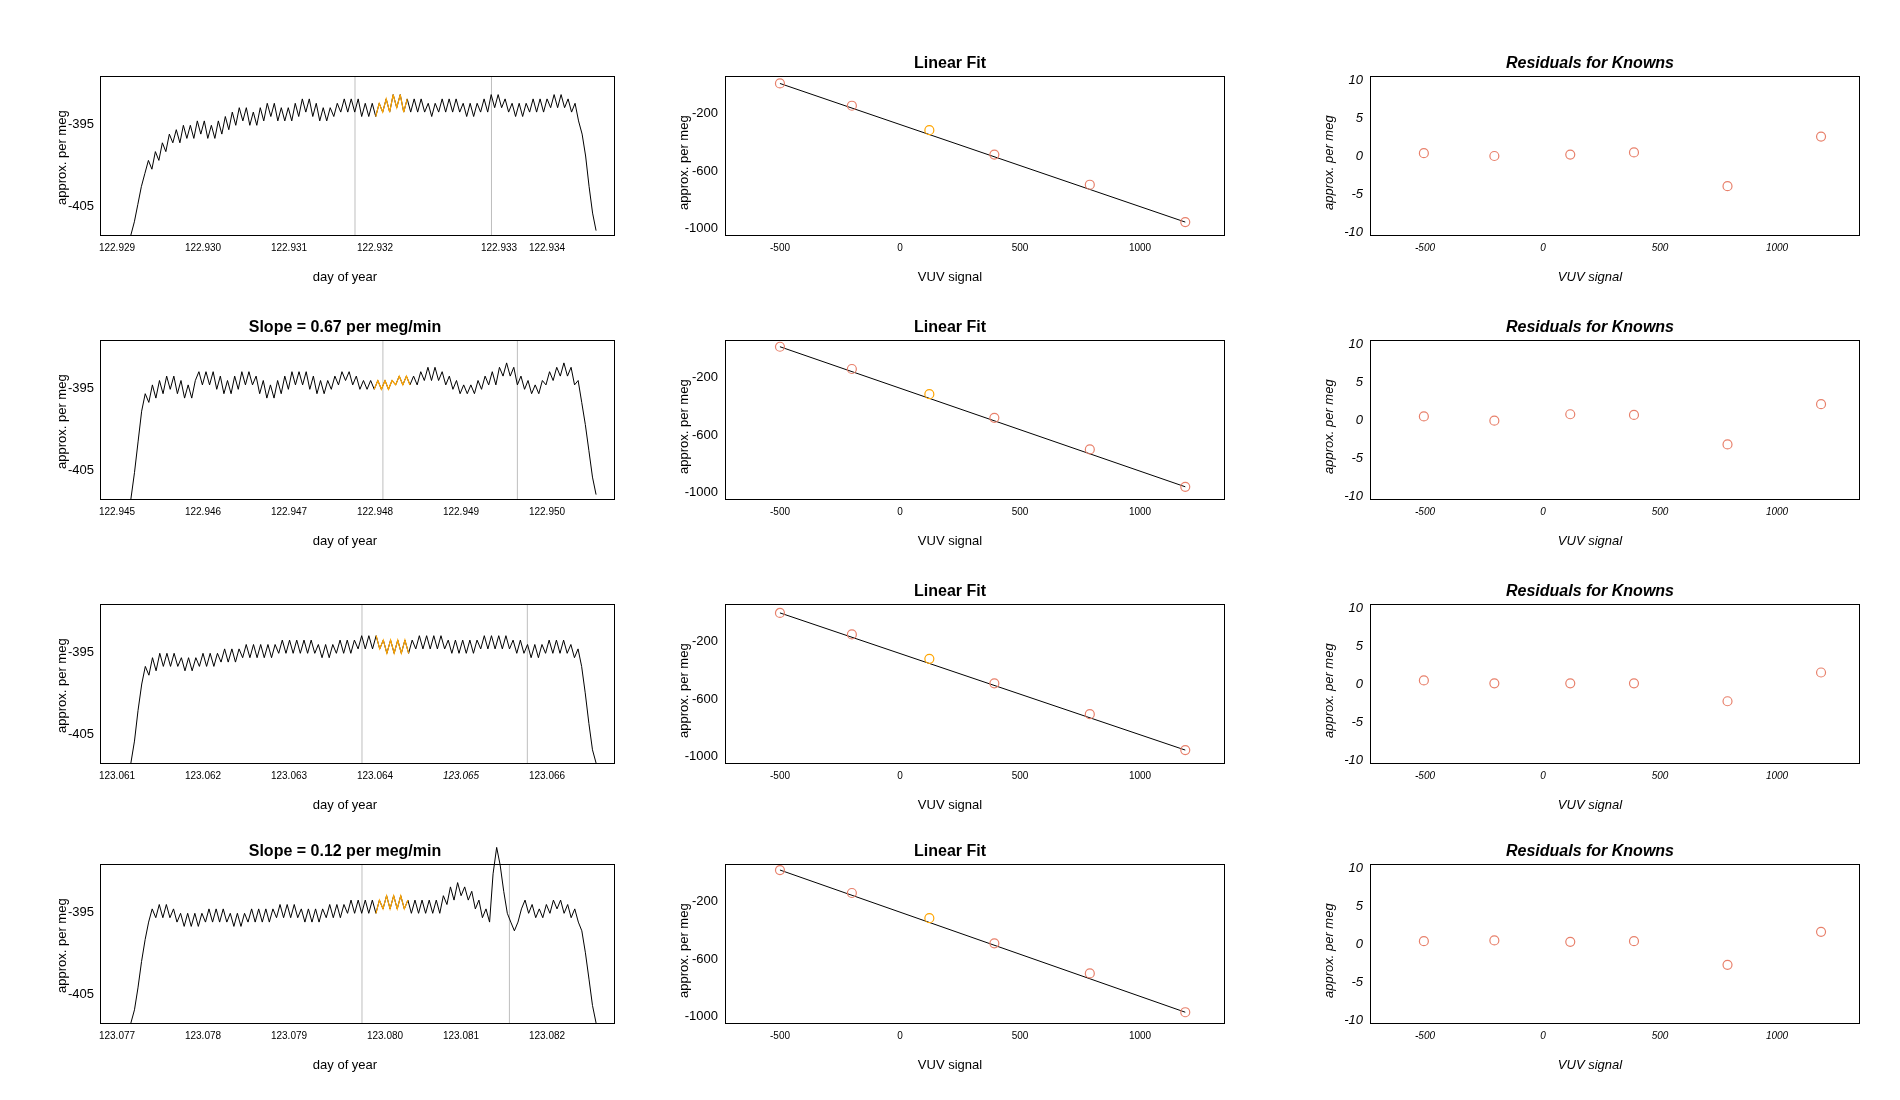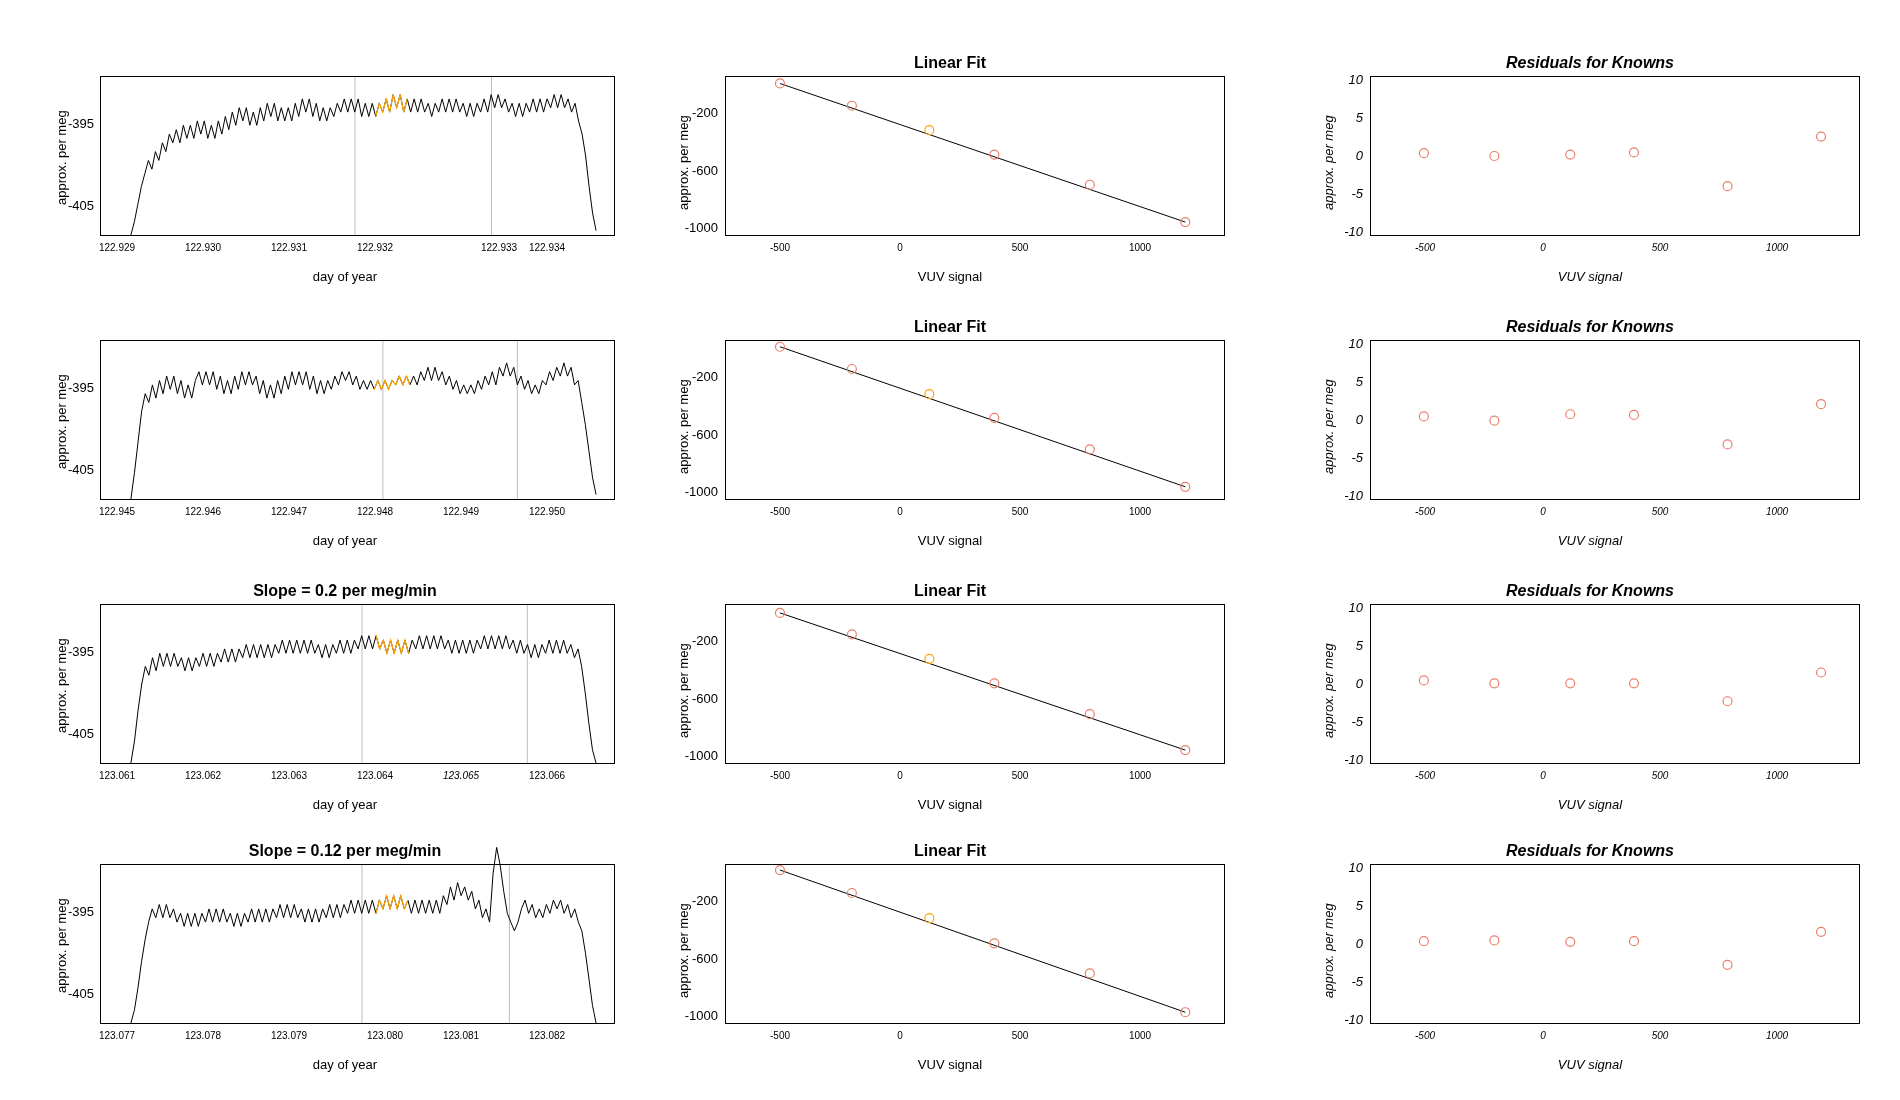--- a/index.html
+++ b/index.html
@@ -102,20 +102,21 @@
       <div class="xtick" style="left:140px;top:212px;">-500</div>
       <div class="xtick" style="left:258px;top:212px;">0</div>
       <div class="xtick" style="left:375px;top:212px;">500</div>
       <div class="xtick" style="left:492px;top:212px;">1000</div>
       <div class="xlab" style="bottom:6px;">VUV signal</div>
     </div>
   </div>
 
   <div class="row" style="top:294px;">
     <div class="panel p1">
+      <div class="ptitle">Slope =  0.67  per meg/min</div>
       <div class="ylab">approx. per meg</div>
       <div class="plotbox">
         <svg width="100%" height="100%" viewBox="0 0 515 158" preserveAspectRatio="none">
           <g>
               <line x1="283" y1="0" x2="283" y2="158" stroke="#BEBEBE"></line>
               <line x1="418" y1="0" x2="418" y2="158" stroke="#BEBEBE"></line>
             </g>
           <polyline fill="none" stroke="#000" stroke-width="1" points="30.0,158.0 33.6,131.7 37.2,100.9 40.8,70.2 44.4,52.7 48.0,61.4 51.6,43.9 55.1,57.1 58.7,39.5 62.3,52.7 65.9,35.1 69.5,48.3 73.1,35.1 76.7,52.7 80.3,39.5 83.9,57.1 87.5,43.9 91.1,57.1 94.7,39.5 98.3,30.7 101.8,43.9 105.4,30.7 109.0,43.9 112.6,30.7 116.2,48.3 119.8,35.1 123.4,52.7 127.0,39.5 130.6,52.7 134.2,35.1 137.8,48.3 141.4,30.7 145.0,43.9 148.5,30.7 152.1,43.9 155.7,35.1 159.3,52.7 162.9,39.5 166.5,57.1 170.1,43.9 173.7,57.1 177.3,39.5 180.9,52.7 184.5,35.1 188.1,48.3 191.7,30.7 195.2,43.9 198.8,30.7 202.4,43.9 206.0,30.7 209.6,48.3 213.2,35.1 216.8,52.7 220.4,39.5 224.0,52.7 227.6,39.5 231.2,48.3 234.8,35.1 238.4,43.9 241.9,30.7 245.5,39.5 249.1,30.7 252.7,43.9 256.3,35.1 259.9,48.3 263.5,39.5 267.1,48.3 270.7,39.5 274.3,48.3 277.9,39.5 281.5,48.3 285.1,39.5 288.6,48.3 292.2,39.5 295.8,43.9 299.4,35.1 303.0,43.9 306.6,35.1 310.2,43.9 313.8,35.1 317.4,43.9 321.0,30.7 324.6,39.5 328.2,26.3 331.8,39.5 335.3,26.3 338.9,39.5 342.5,30.7 346.1,43.9 349.7,35.1 353.3,48.3 356.9,39.5 360.5,52.7 364.1,43.9 367.7,52.7 371.3,43.9 374.9,52.7 378.5,39.5 382.0,48.3 385.6,35.1 389.2,43.9 392.8,30.7 396.4,43.9 400.0,26.3 403.6,35.1 407.2,21.9 410.8,35.1 414.4,26.3 418.0,43.9 421.6,35.1 425.2,48.3 428.7,39.5 432.3,52.7 435.9,43.9 439.5,52.7 443.1,39.5 446.7,43.9 450.3,30.7 453.9,39.5 457.5,26.3 461.1,35.1 464.7,21.9 468.3,35.1 471.9,26.3 475.4,43.9 479.0,39.5 482.6,61.4 486.2,83.4 489.8,109.7 493.4,136.1 497.0,153.6"></polyline>
           <polyline fill="none" stroke="#FFA500" stroke-width="1.2" points="274.3,48.3 277.9,39.5 281.5,48.3 285.1,39.5 288.6,48.3 292.2,39.5 295.8,43.9 299.4,35.1 303.0,43.9 306.6,35.1 310.2,43.9"></polyline>
         </svg>
@@ -178,21 +179,20 @@
       <div class="xtick" style="left:140px;top:212px;">-500</div>
       <div class="xtick" style="left:258px;top:212px;">0</div>
       <div class="xtick" style="left:375px;top:212px;">500</div>
       <div class="xtick" style="left:492px;top:212px;">1000</div>
       <div class="xlab" style="bottom:6px;">VUV signal</div>
     </div>
   </div>
 
   <div class="row" style="top:558px;">
     <div class="panel p1">
-      <div class="ptitle">Slope =  0.2  per meg/min</div>
       <div class="ylab">approx. per meg</div>
       <div class="plotbox">
         <svg width="100%" height="100%" viewBox="0 0 515 158" preserveAspectRatio="none">
           <g>
               <line x1="262" y1="0" x2="262" y2="158" stroke="#BEBEBE"></line>
               <line x1="428" y1="0" x2="428" y2="158" stroke="#BEBEBE"></line>
             </g>
           <polyline fill="none" stroke="#000" stroke-width="1" points="30.0,158.0 33.6,136.1 37.2,105.3 40.9,79.0 44.5,61.4 48.1,70.2 51.7,52.7 55.3,65.8 59.0,48.3 62.6,61.4 66.2,48.3 69.8,61.4 73.4,48.3 77.1,61.4 80.7,52.7 84.3,65.8 87.9,52.7 91.5,65.8 95.2,52.7 98.8,61.4 102.4,48.3 106.0,61.4 109.6,48.3 113.3,61.4 116.9,48.3 120.5,57.1 124.1,43.9 127.7,57.1 131.4,43.9 135.0,57.1 138.6,43.9 142.2,52.7 145.8,39.5 149.5,52.7 153.1,39.5 156.7,52.7 160.3,39.5 163.9,52.7 167.6,39.5 171.2,52.7 174.8,39.5 178.4,48.3 182.0,35.1 185.7,48.3 189.3,35.1 192.9,48.3 196.5,35.1 200.1,48.3 203.8,35.1 207.4,48.3 211.0,35.1 214.6,48.3 218.2,39.5 221.9,52.7 225.5,39.5 229.1,52.7 232.7,39.5 236.3,48.3 240.0,35.1 243.6,48.3 247.2,35.1 250.8,48.3 254.4,35.1 258.1,43.9 261.7,30.7 265.3,43.9 268.9,30.7 272.6,43.9 276.2,30.7 279.8,43.9 283.4,35.1 287.0,48.3 290.7,35.1 294.3,48.3 297.9,35.1 301.5,48.3 305.1,35.1 308.8,48.3 312.4,35.1 316.0,43.9 319.6,30.7 323.2,43.9 326.9,30.7 330.5,43.9 334.1,30.7 337.7,43.9 341.3,30.7 345.0,43.9 348.6,35.1 352.2,48.3 355.8,35.1 359.4,48.3 363.1,35.1 366.7,48.3 370.3,35.1 373.9,48.3 377.5,35.1 381.2,43.9 384.8,30.7 388.4,43.9 392.0,30.7 395.6,43.9 399.3,30.7 402.9,43.9 406.5,30.7 410.1,43.9 413.7,35.1 417.4,48.3 421.0,35.1 424.6,48.3 428.2,39.5 431.8,52.7 435.5,39.5 439.1,52.7 442.7,39.5 446.3,48.3 449.9,35.1 453.6,48.3 457.2,35.1 460.8,48.3 464.4,35.1 468.0,48.3 471.7,39.5 475.3,52.7 478.9,43.9 482.5,61.4 486.1,87.8 489.8,118.5 493.4,144.8 497.0,158.0"></polyline>
           <polyline fill="none" stroke="#FFA500" stroke-width="1.2" points="276.2,30.7 279.8,43.9 283.4,35.1 287.0,48.3 290.7,35.1 294.3,48.3 297.9,35.1 301.5,48.3 305.1,35.1 308.8,48.3"></polyline>
         </svg>

